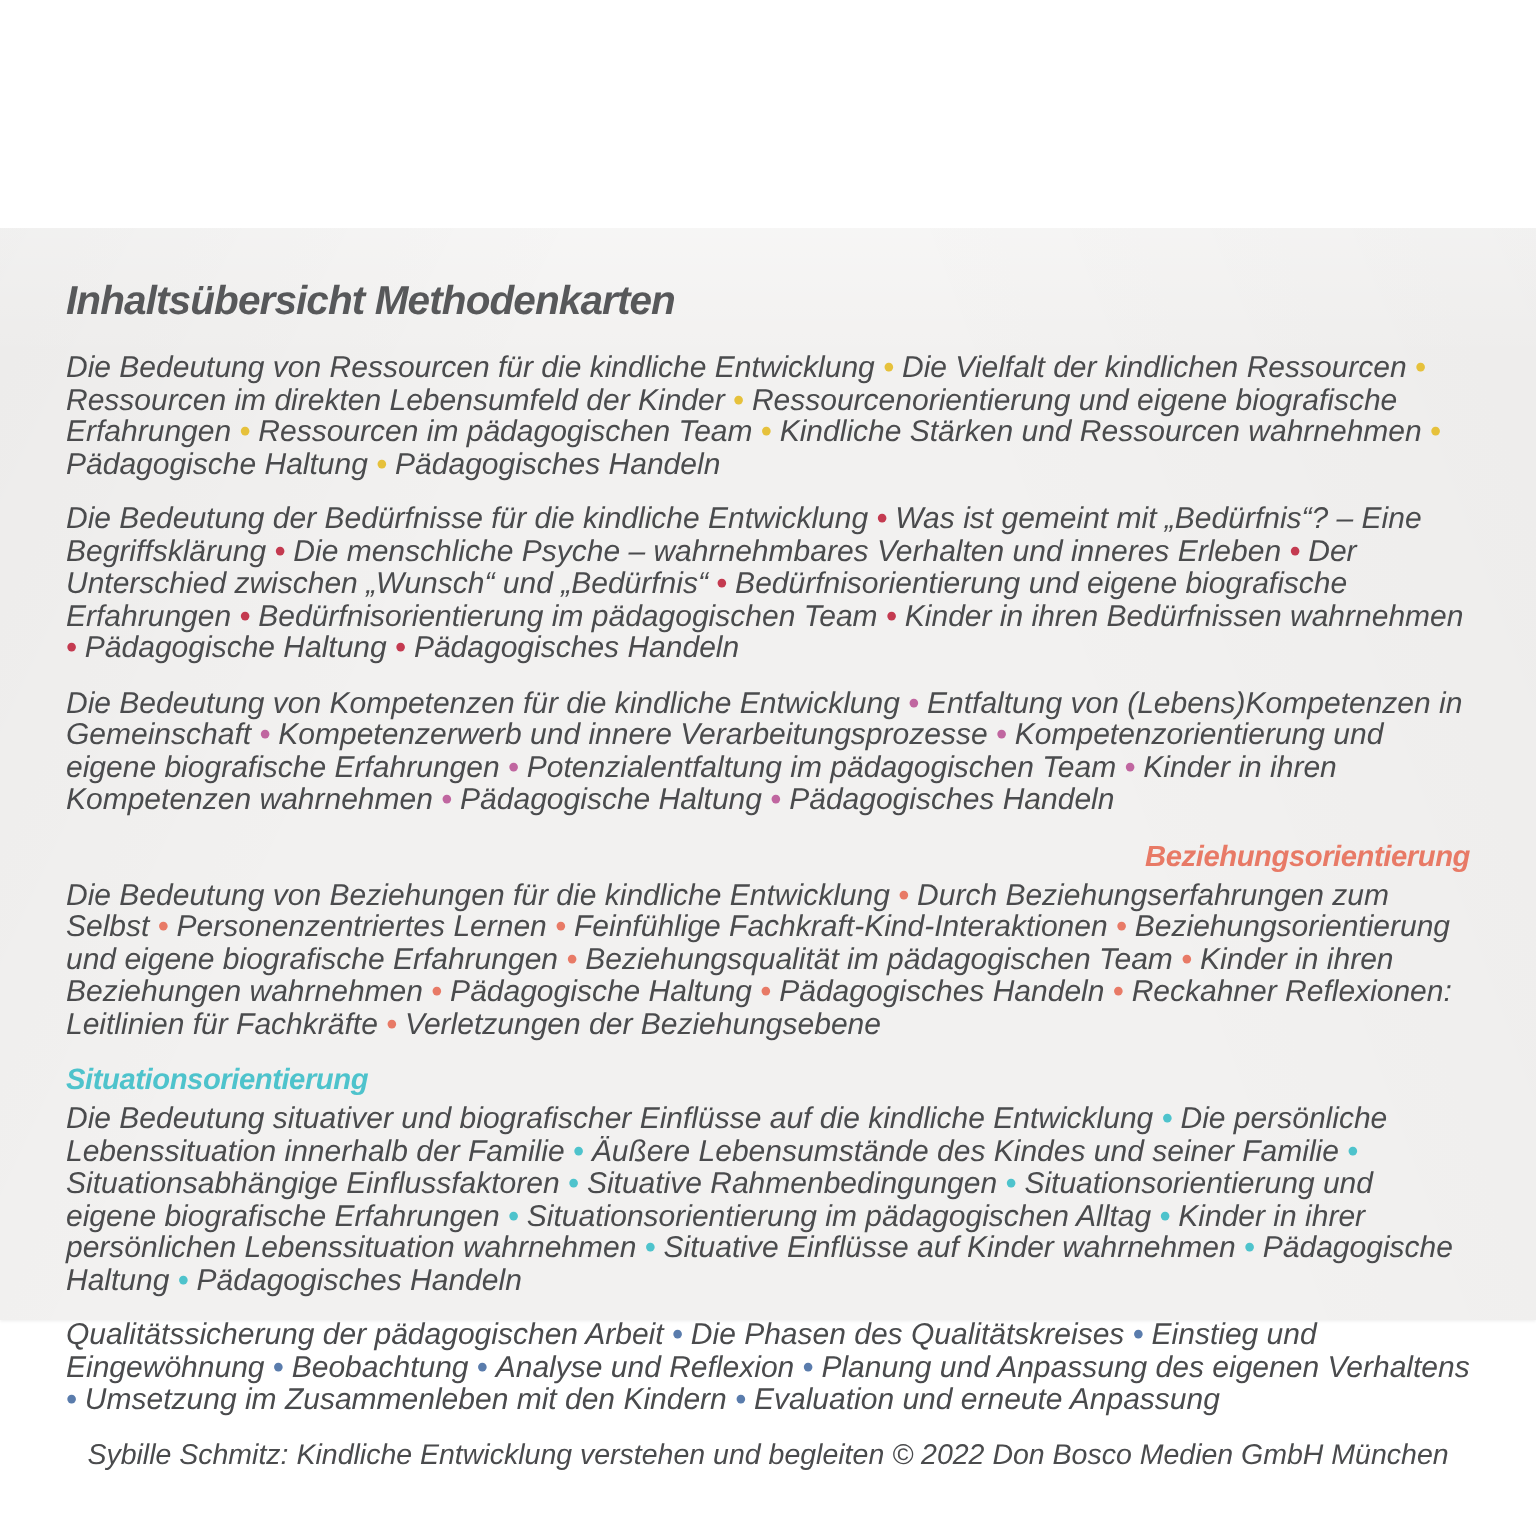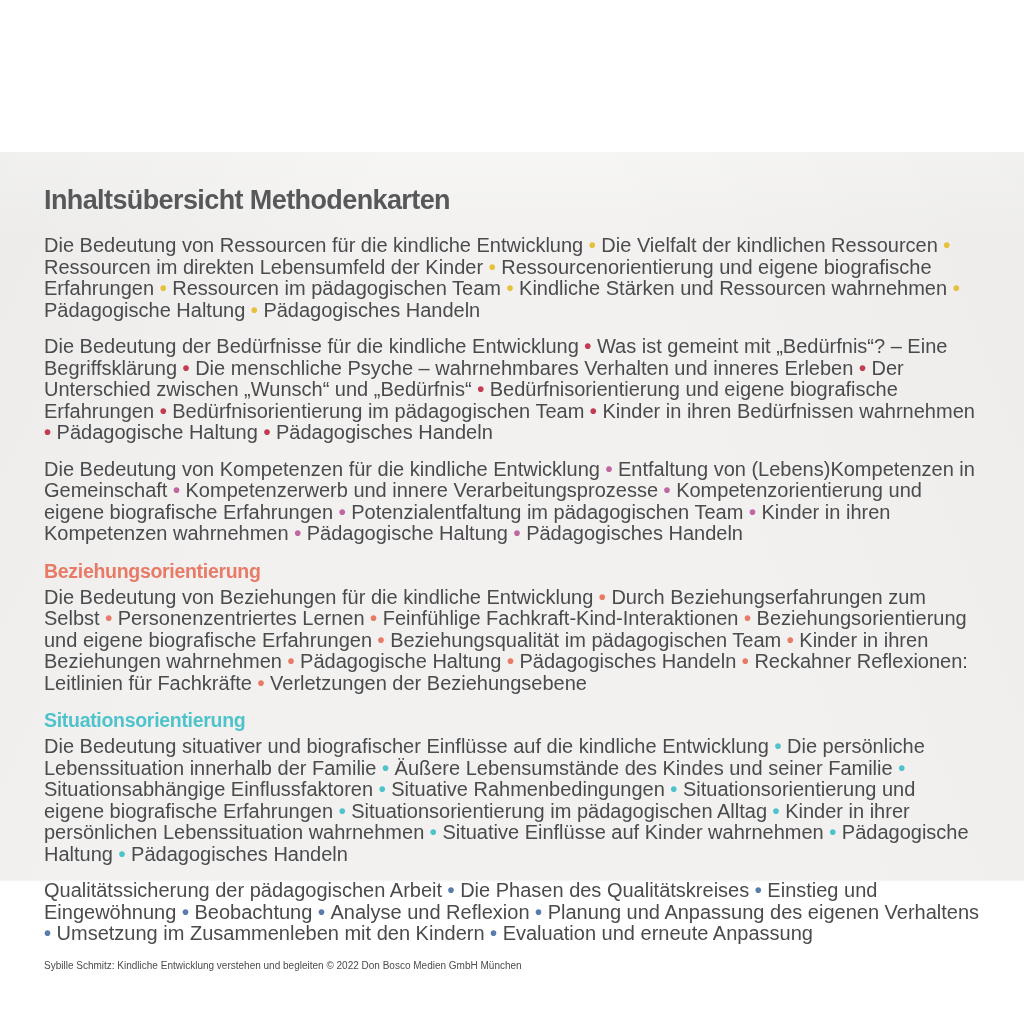--- a/index.html
+++ b/index.html
@@ -9,20 +9,21 @@
     height: 1024px;
     background: #ffffff;
     overflow: hidden;
     font-family: "Liberation Sans", sans-serif;
   }
   .page {
     position: relative;
     width: 1024px;
     height: 1024px;
     background: #ffffff;
+    font-style: italic;
   }
   .card {
     position: absolute;
     top: 152px;
     left: 0;
     width: 1024px;
     height: 728px;
     box-sizing: border-box;
     padding: 33px 44px 0 44px;
     background:
@@ -53,42 +54,43 @@
     font-size: 20px;
     line-height: 21.5px;
     color: #4a4b4d;
     max-width: 936px;
   }
   .bullet {
     font-weight: bold;
   }
   .footer-line {
     margin-top: 9px;
-    font-size: 10px;
+    text-align: center;
+    font-size: 19px;
     color: #4a4b4d;
   }
 </style>
 </head>
 <body>
 
 <div class="page">
   <div class="card">
     <h1 class="title">Inhaltsübersicht Methodenkarten</h1>
     <div id="sections">
         <section class="topic-section">
           <p><span>Die Bedeutung von Ressourcen für die kindliche Entwicklung</span><span class="bullet" style="color: rgb(230, 193, 59);"> • </span><span>Die Vielfalt der kindlichen Ressourcen</span><span class="bullet" style="color: rgb(230, 193, 59);"> • </span><span>Ressourcen im direkten Lebensumfeld der Kinder</span><span class="bullet" style="color: rgb(230, 193, 59);"> • </span><span>Ressourcenorientierung und eigene biografische Erfahrungen</span><span class="bullet" style="color: rgb(230, 193, 59);"> • </span><span>Ressourcen im pädagogischen Team</span><span class="bullet" style="color: rgb(230, 193, 59);"> • </span><span>Kindliche Stärken und Ressourcen wahrnehmen</span><span class="bullet" style="color: rgb(230, 193, 59);"> • </span><span>Pädagogische Haltung</span><span class="bullet" style="color: rgb(230, 193, 59);"> • </span><span>Pädagogisches Handeln</span></p>
         </section>
         <section class="topic-section">
           <p><span>Die Bedeutung der Bedürfnisse für die kindliche Entwicklung</span><span class="bullet" style="color: rgb(196, 58, 80);"> • </span><span>Was ist gemeint mit „Bedürfnis“? – Eine Begriffsklärung</span><span class="bullet" style="color: rgb(196, 58, 80);"> • </span><span>Die menschliche Psyche – wahrnehmbares Verhalten und inneres Erleben</span><span class="bullet" style="color: rgb(196, 58, 80);"> • </span><span>Der Unterschied zwischen „Wunsch“ und „Bedürfnis“</span><span class="bullet" style="color: rgb(196, 58, 80);"> • </span><span>Bedürfnisorientierung und eigene biografische Erfahrungen</span><span class="bullet" style="color: rgb(196, 58, 80);"> • </span><span>Bedürfnisorientierung im pädagogischen Team</span><span class="bullet" style="color: rgb(196, 58, 80);"> • </span><span>Kinder in ihren Bedürfnissen wahrnehmen</span><span class="bullet" style="color: rgb(196, 58, 80);"> • </span><span>Pädagogische Haltung</span><span class="bullet" style="color: rgb(196, 58, 80);"> • </span><span>Pädagogisches Handeln</span></p>
         </section>
         <section class="topic-section">
           <p><span>Die Bedeutung von Kompetenzen für die kindliche Entwicklung</span><span class="bullet" style="color: rgb(192, 102, 160);"> • </span><span>Entfaltung von (Lebens)Kompetenzen in Gemeinschaft</span><span class="bullet" style="color: rgb(192, 102, 160);"> • </span><span>Kompetenzerwerb und innere Verarbeitungsprozesse</span><span class="bullet" style="color: rgb(192, 102, 160);"> • </span><span>Kompetenzorientierung und eigene biografische Erfahrungen</span><span class="bullet" style="color: rgb(192, 102, 160);"> • </span><span>Potenzialentfaltung im pädagogischen Team</span><span class="bullet" style="color: rgb(192, 102, 160);"> • </span><span>Kinder in ihren Kompetenzen wahrnehmen</span><span class="bullet" style="color: rgb(192, 102, 160);"> • </span><span>Pädagogische Haltung</span><span class="bullet" style="color: rgb(192, 102, 160);"> • </span><span>Pädagogisches Handeln</span></p>
         </section>
         <section class="topic-section">
-          <h2 style="color: rgb(232, 122, 102);">Beziehungsorientierung</h2>
+          <h2 style="color: rgb(232, 122, 102); text-align: right;">Beziehungsorientierung</h2>
           <p><span>Die Bedeutung von Beziehungen für die kindliche Entwicklung</span><span class="bullet" style="color: rgb(232, 122, 102);"> • </span><span>Durch Beziehungserfahrungen zum Selbst</span><span class="bullet" style="color: rgb(232, 122, 102);"> • </span><span>Personenzentriertes Lernen</span><span class="bullet" style="color: rgb(232, 122, 102);"> • </span><span>Feinfühlige Fachkraft-Kind-Interaktionen</span><span class="bullet" style="color: rgb(232, 122, 102);"> • </span><span>Beziehungsorientierung und eigene biografische Erfahrungen</span><span class="bullet" style="color: rgb(232, 122, 102);"> • </span><span>Beziehungsqualität im pädagogischen Team</span><span class="bullet" style="color: rgb(232, 122, 102);"> • </span><span>Kinder in ihren Beziehungen wahrnehmen</span><span class="bullet" style="color: rgb(232, 122, 102);"> • </span><span>Pädagogische Haltung</span><span class="bullet" style="color: rgb(232, 122, 102);"> • </span><span>Pädagogisches Handeln</span><span class="bullet" style="color: rgb(232, 122, 102);"> • </span><span>Reckahner Reflexionen: Leitlinien für Fachkräfte</span><span class="bullet" style="color: rgb(232, 122, 102);"> • </span><span>Verletzungen der Beziehungsebene</span></p>
         </section>
         <section class="topic-section">
           <h2 style="color: rgb(78, 195, 204);">Situationsorientierung</h2>
           <p><span>Die Bedeutung situativer und biografischer Einflüsse auf die kindliche Entwicklung</span><span class="bullet" style="color: rgb(78, 195, 204);"> • </span><span>Die persönliche Lebenssituation innerhalb der Familie</span><span class="bullet" style="color: rgb(78, 195, 204);"> • </span><span>Äußere Lebensumstände des Kindes und seiner Familie</span><span class="bullet" style="color: rgb(78, 195, 204);"> • </span><span>Situationsabhängige Einflussfaktoren</span><span class="bullet" style="color: rgb(78, 195, 204);"> • </span><span>Situative Rahmenbedingungen</span><span class="bullet" style="color: rgb(78, 195, 204);"> • </span><span>Situationsorientierung und eigene biografische Erfahrungen</span><span class="bullet" style="color: rgb(78, 195, 204);"> • </span><span>Situationsorientierung im pädagogischen Alltag</span><span class="bullet" style="color: rgb(78, 195, 204);"> • </span><span>Kinder in ihrer persönlichen Lebenssituation wahrnehmen</span><span class="bullet" style="color: rgb(78, 195, 204);"> • </span><span>Situative Einflüsse auf Kinder wahrnehmen</span><span class="bullet" style="color: rgb(78, 195, 204);"> • </span><span>Pädagogische Haltung</span><span class="bullet" style="color: rgb(78, 195, 204);"> • </span><span>Pädagogisches Handeln</span></p>
         </section>
         <section class="topic-section">
           <p><span>Qualitätssicherung der pädagogischen Arbeit</span><span class="bullet" style="color: rgb(90, 124, 172);"> • </span><span>Die Phasen des Qualitätskreises</span><span class="bullet" style="color: rgb(90, 124, 172);"> • </span><span>Einstieg und Eingewöhnung</span><span class="bullet" style="color: rgb(90, 124, 172);"> • </span><span>Beobachtung</span><span class="bullet" style="color: rgb(90, 124, 172);"> • </span><span>Analyse und Reflexion</span><span class="bullet" style="color: rgb(90, 124, 172);"> • </span><span>Planung und Anpassung des eigenen Verhaltens</span><span class="bullet" style="color: rgb(90, 124, 172);"> • </span><span>Umsetzung im Zusammenleben mit den Kindern</span><span class="bullet" style="color: rgb(90, 124, 172);"> • </span><span>Evaluation und erneute Anpassung</span></p>
         </section>
       </div>

